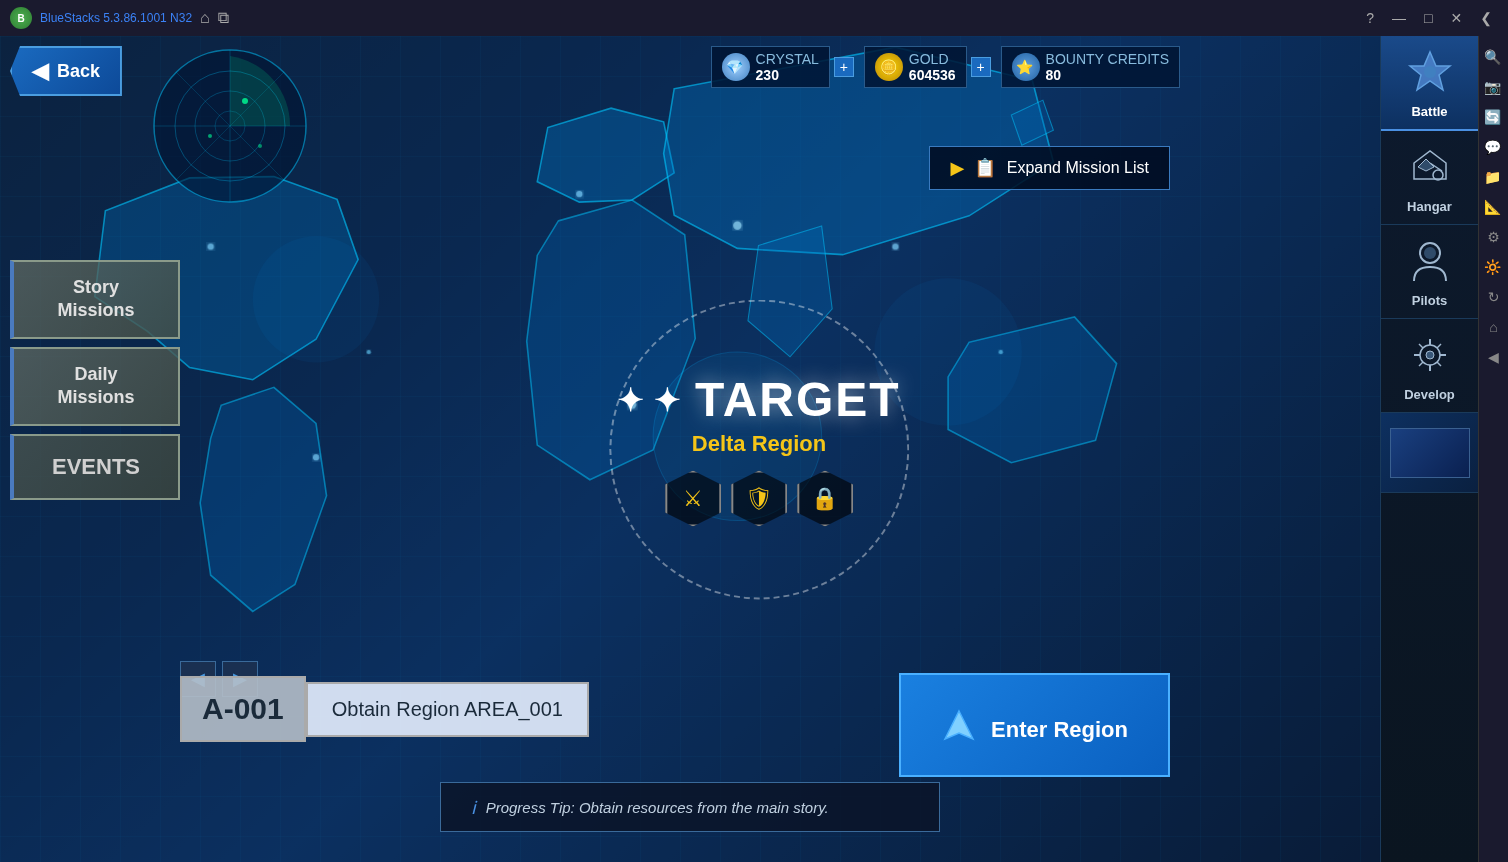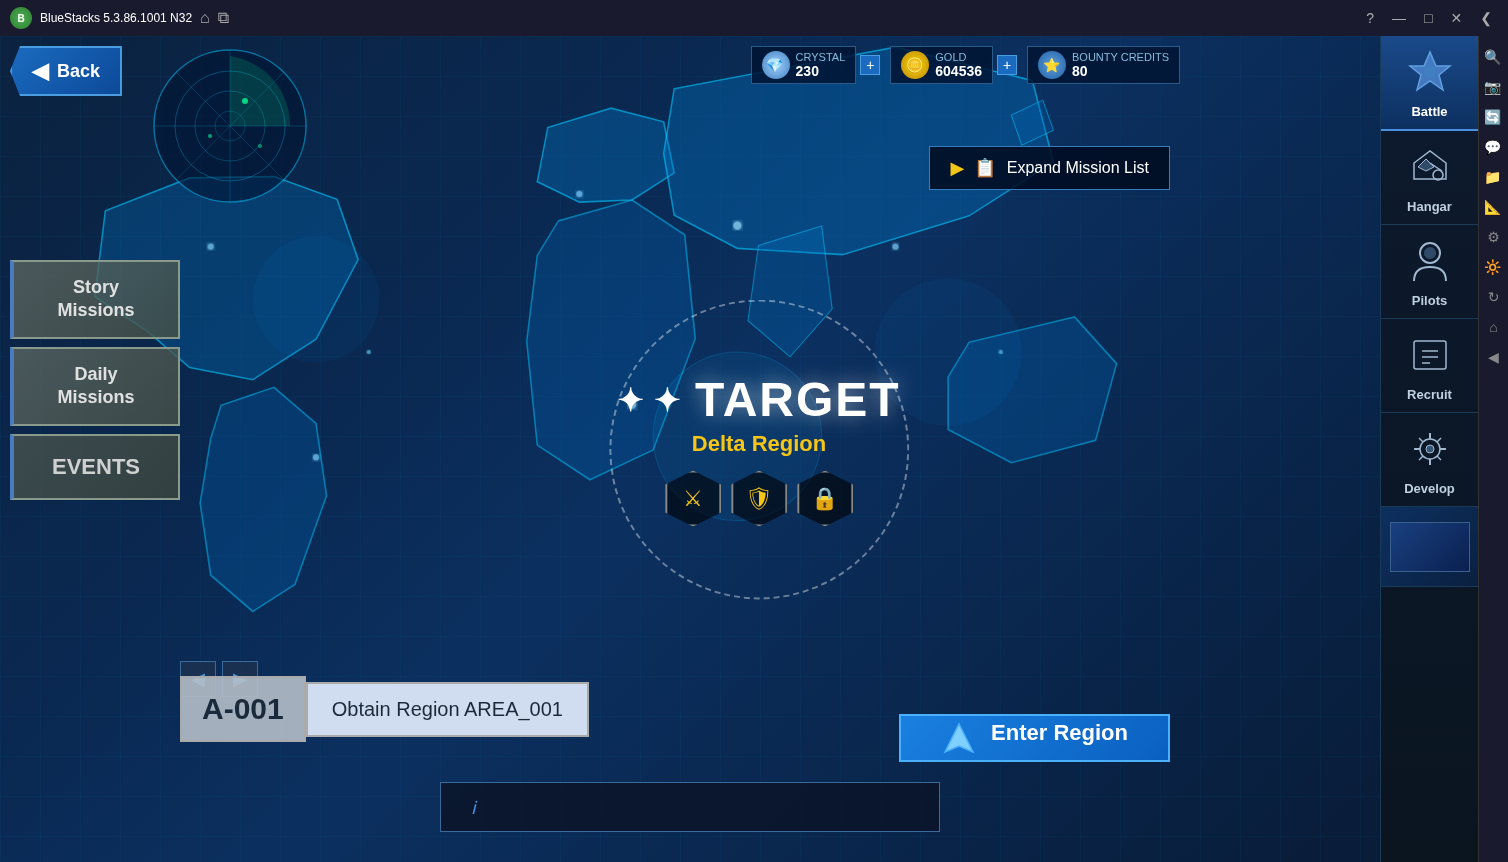--- a/index.html
+++ b/index.html
@@ -24,21 +24,21 @@
       z-index: 100;
     }
     .bluestacks-logo {
       width: 22px; height: 22px;
       background: radial-gradient(circle, #4CAF50, #2e7d32);
       border-radius: 50%;
       display: flex; align-items: center; justify-content: center;
       font-size: 10px; color: white; font-weight: bold;
     }
     .titlebar-text {
-      color: #ffffff;
+      color: #3b82f6;
       font-size: 12px;
     }
     .titlebar-icons {
       display: flex;
       gap: 8px;
       color: #aaa;
       font-size: 16px;
     }
     .titlebar-right {
       margin-left: auto;
@@ -139,21 +139,21 @@
     }
     .currency-icon {
       width: 28px; height: 28px;
       border-radius: 50%;
       display: flex; align-items: center; justify-content: center;
       font-size: 14px;
     }
     .crystal-icon { background: radial-gradient(circle, #a0d0ff, #4080c0); }
     .gold-icon { background: radial-gradient(circle, #ffd700, #b8860b); }
     .bounty-icon { background: radial-gradient(circle, #60a0e0, #2060a0); }
-    .currency-name { color: #88bbdd; font-size: 11px; }
+    .currency-name { color: #88bbdd; font-size: 14px; }
     .currency-value { color: white; font-size: 14px; font-weight: bold; }
     .add-btn {
       background: #1a6abf;
       border: 1px solid #4a9de0;
       color: white;
       width: 20px; height: 20px;
       display: flex; align-items: center; justify-content: center;
       font-size: 14px;
       cursor: pointer;
     }
@@ -297,32 +297,32 @@
       border: 2px solid #aaa;
       color: #1a2a3a;
       font-size: 20px;
       padding: 14px 24px;
       min-width: 280px;
     }
 
     
     #enter-region-btn {
       position: absolute;
-      bottom: 100px;
+      bottom: 85px;
       right: 210px;
       background: linear-gradient(135deg, #1a80e0, #0a60c0);
       border: 2px solid #4ab0ff;
       color: white;
       font-size: 22px;
       font-weight: bold;
-      padding: 4px 40px;
-      cursor: pointer;
-      z-index: 20;
-      display: flex;
-      align-items: flex-start;
+      padding: 32px 40px;
+      cursor: pointer;
+      z-index: 20;
+      display: flex;
+      align-items: flex-end;
       gap: 14px;
     }
 
     
     #progress-tip {
       position: absolute;
       bottom: 30px;
       left: 50%;
       transform: translateX(-50%);
       background: rgba(10,20,40,0.85);
@@ -586,20 +586,21 @@
 
     <button id="enter-region-btn">
       <svg width="36" height="36" viewBox="0 0 36 36">
         <polygon points="18,4 32,32 18,26 4,32" fill="#80d0ff" stroke="#4ab0ff" stroke-width="1.5"></polygon>
       </svg>
       <span>Enter Region</span>
     </button>
 
     <div id="progress-tip">
       <span class="info-icon">ℹ</span>
+      <span>Progress Tip: Obtain resources from the main story.</span>
     </div>
 
   </div>
 
   <div id="right-sidebar">
 
 
     <div class="sidebar-item active">
       <div class="sidebar-icon">
         <svg width="48" height="48" viewBox="0 0 48 48">
@@ -626,31 +627,20 @@
       <div class="sidebar-icon">
         <svg width="48" height="48" viewBox="0 0 48 48">
           <circle cx="24" cy="16" r="10" fill="none" stroke="#a0b8d0" stroke-width="2"></circle>
           <path d="M 8,44 Q 8,30 24,30 Q 40,30 40,44" fill="none" stroke="#a0b8d0" stroke-width="2"></path>
           <circle cx="24" cy="16" r="6" fill="rgba(100,150,200,0.4)"></circle>
         </svg>
       </div>
       <span class="sidebar-label">Pilots</span>
     </div>
 
-    <div class="sidebar-item">
-      <div class="sidebar-icon">
-        <svg width="48" height="48" viewBox="0 0 48 48">
-          <rect x="8" y="10" width="32" height="28" rx="2" fill="none" stroke="#a0b8d0" stroke-width="1.5"></rect>
-          <line x1="16" y1="20" x2="32" y2="20" stroke="#a0b8d0" stroke-width="1.5"></line>
-          <line x1="16" y1="26" x2="32" y2="26" stroke="#a0b8d0" stroke-width="1.5"></line>
-          <line x1="16" y1="32" x2="24" y2="32" stroke="#a0b8d0" stroke-width="1.5"></line>
-        </svg>
-      </div>
-      <span class="sidebar-label">Recruit</span>
-    </div>
 
     <div class="sidebar-item">
       <div class="sidebar-icon">
         <svg width="48" height="48" viewBox="0 0 48 48">
           <circle cx="24" cy="24" r="10" fill="none" stroke="#a0b8d0" stroke-width="1.5"></circle>
           <circle cx="24" cy="24" r="4" fill="rgba(100,150,200,0.5)" stroke="#a0b8d0" stroke-width="1"></circle>
           <line x1="24" y1="8" x2="24" y2="14" stroke="#a0b8d0" stroke-width="2"></line>
           <line x1="24" y1="34" x2="24" y2="40" stroke="#a0b8d0" stroke-width="2"></line>
           <line x1="8" y1="24" x2="14" y2="24" stroke="#a0b8d0" stroke-width="2"></line>
           <line x1="34" y1="24" x2="40" y2="24" stroke="#a0b8d0" stroke-width="2"></line>

